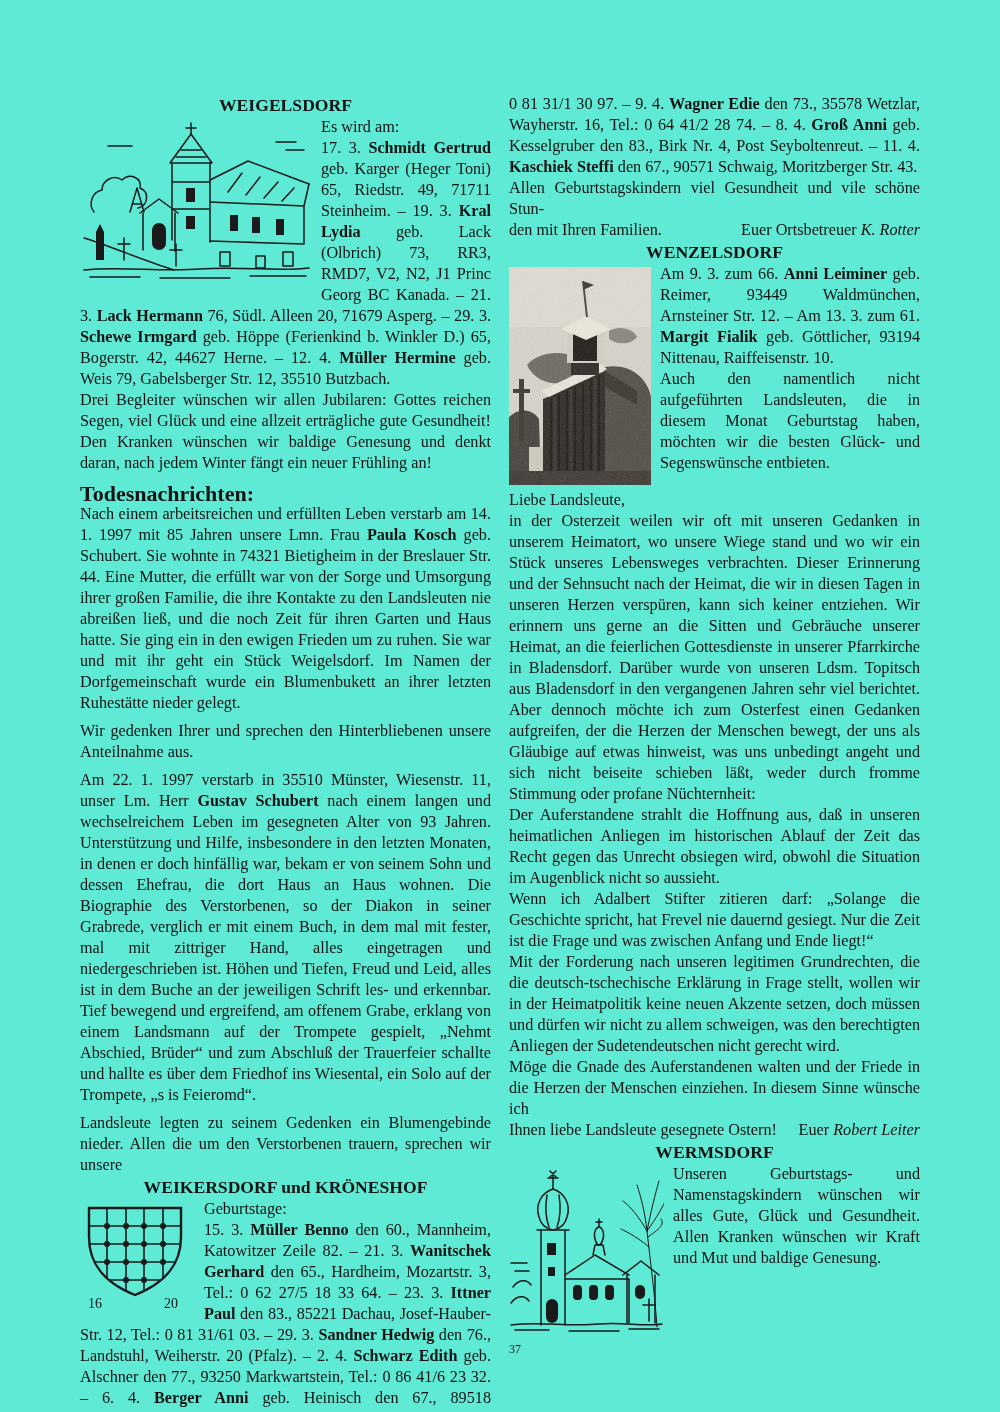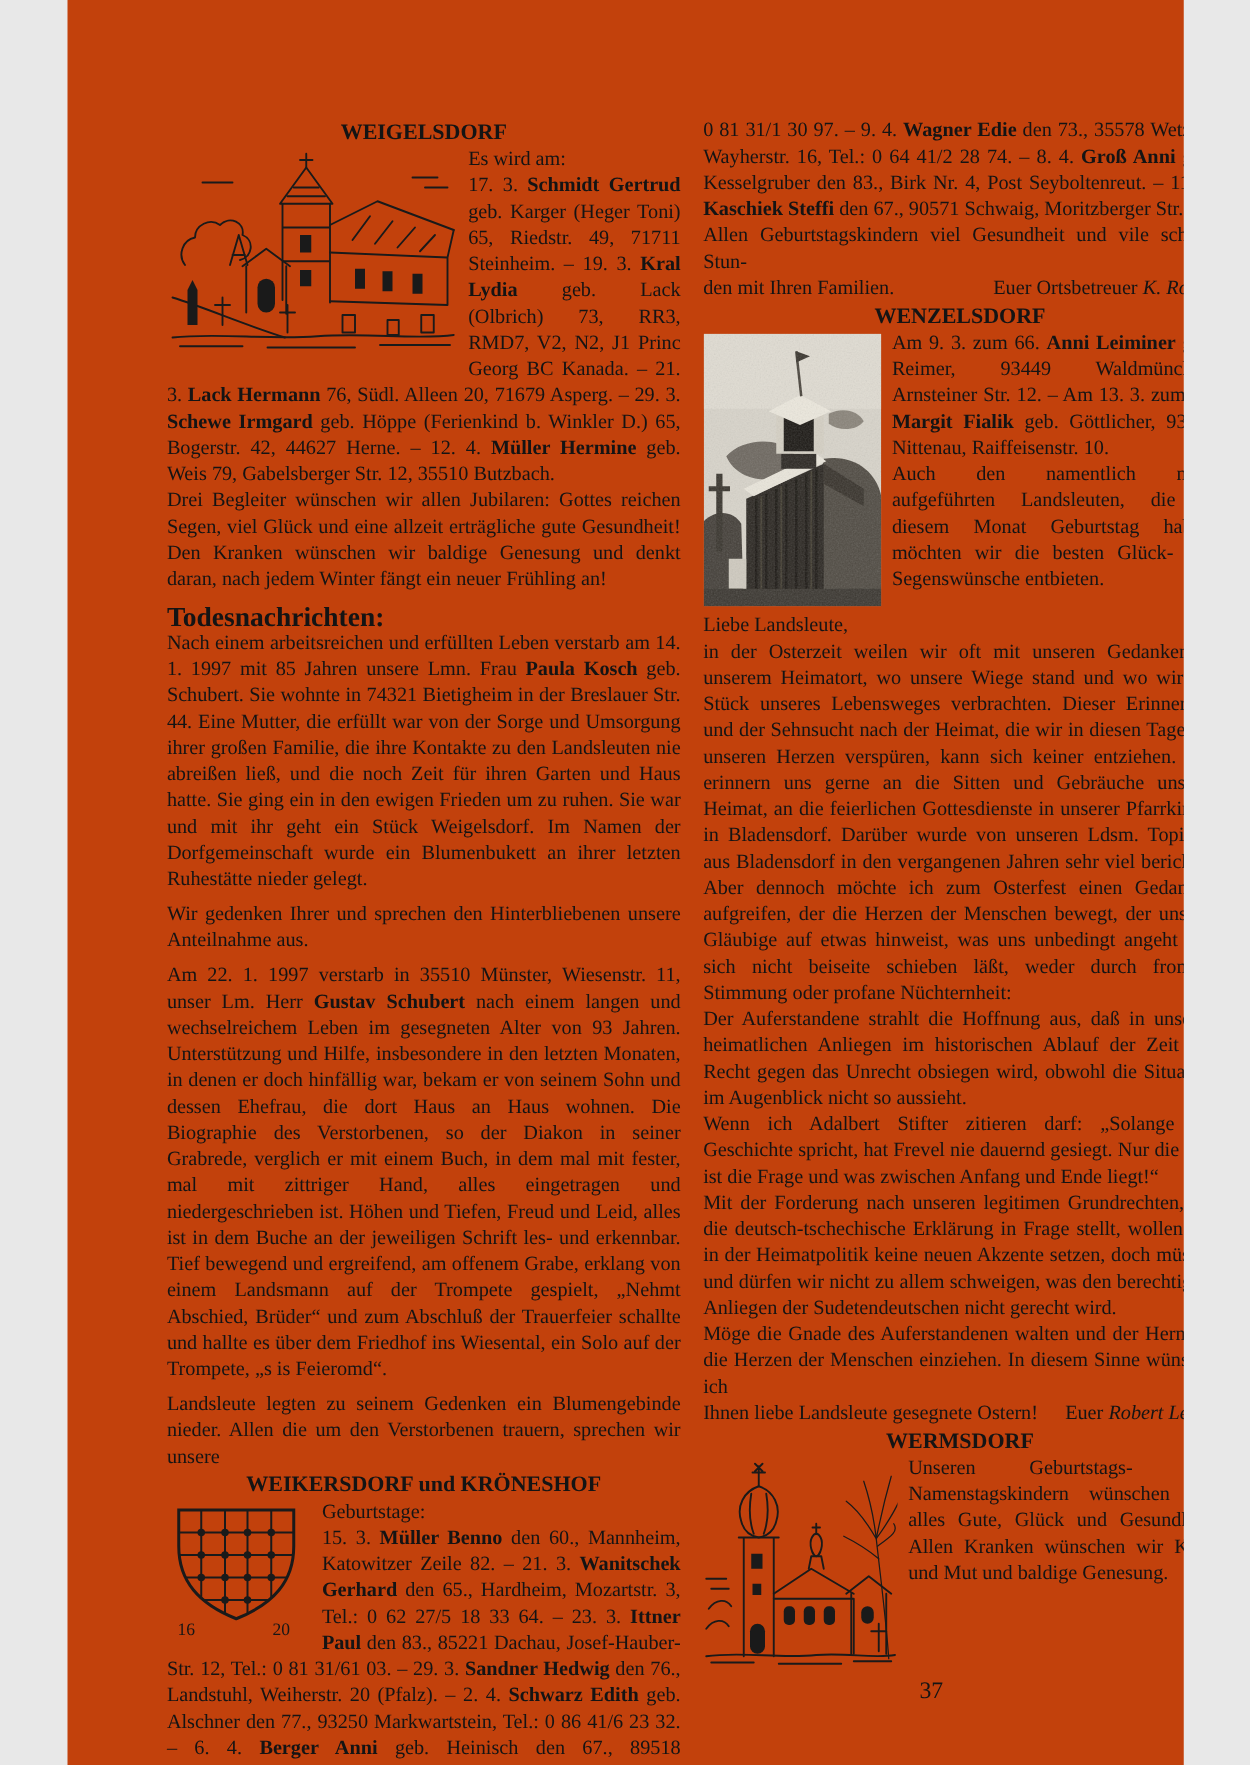--- a/index.html
+++ b/index.html
@@ -1,16 +1,16 @@
 <!DOCTYPE html>
 <html lang="de"><head>
 <meta charset="utf-8">
 <style>
   html,body{margin:0;padding:0;background:#e8e8e8;}
-  .page{position:relative;width:893px;height:1412px;background:#c2410c;margin:0 auto;overflow:hidden;
+  .page{position:relative;width:1000px;height:1412px;background:#5eead4;margin:0 auto;overflow:hidden;
         font-family:"Liberation Serif","DejaVu Serif",serif;color:#141414;}
   .col{position:absolute;top:94px;width:411px;font-size:16.2px;line-height:21px;}
   .col-left{left:80px;}
   .col-right{left:509px;}
   p{margin:0;}
   .just{text-align:justify;hyphens:auto;-webkit-hyphens:auto;}
   .lastjust{text-align:justify;text-align-last:justify;}
   .preSig{text-align:justify;text-align-last:justify;}
   .line{text-align:left;}
   .sp{margin-top:7px;}
@@ -22,21 +22,21 @@
   .mt-werm{margin-top:28px;}
   .sigline{display:flex;justify-content:space-between;align-items:baseline;}
   .b{font-weight:bold;}
   .i{font-style:italic;}
   .float-img{float:left;}
   .w-church{width:233px;height:164px;margin:3px 8px 2px 0;}
   .crest{width:110px;height:114px;margin:2px 14px 2px 0;}
   .chapel{width:142px;height:218px;margin:3px 9px 2px 0;}
   .werm{width:155px;height:166px;margin:3px 9px 2px 0;}
   .flow::after{content:"";display:block;clear:both;}
-  .pageno{position:absolute;left:486px;top:1342px;width:411px;text-align:center;font-size:19px;}
+  .pageno{position:absolute;left:509px;top:1342px;width:411px;text-align:left;font-size:12px;}
   svg .ink{stroke:#1a1a1a;fill:none;stroke-width:1.5;stroke-linecap:round;stroke-linejoin:round;}
   svg .ink-thin{stroke:#1a1a1a;fill:none;stroke-width:1;stroke-linecap:round;}
   svg .fill{fill:#1a1a1a;stroke:none;}
   svg text{font-family:"Liberation Serif","DejaVu Serif",serif;}
 </style>
 </head>
 <body>
 
 <div class="page">
 
@@ -189,21 +189,21 @@
       <p class="just"><span>Am 9. 3. zum 66. </span><span class="b">Anni Leiminer</span><span> geb. Reimer, 93449 Waldmünchen, Arnsteiner Str. 12. – Am 13. 3. zum 61. </span><span class="b">Margit Fialik</span><span> geb. Göttlicher, 93194 Nittenau, Raiffeisenstr. 10.</span></p>
       <p class="just">Auch den namentlich nicht aufgeführten Landsleuten, die in diesem Monat Geburtstag haben, möchten wir die besten Glück- und Segenswünsche entbieten.</p>
     </div>
 
     <div class="letter">
       <p class="line">Liebe Landsleute,</p>
       <p class="just">in der Osterzeit weilen wir oft mit unseren Gedanken in unserem Heimatort, wo unsere Wiege stand und wo wir ein Stück unseres Lebensweges verbrachten. Dieser Erinnerung und der Sehnsucht nach der Heimat, die wir in diesen Tagen in unseren Herzen verspüren, kann sich keiner entziehen. Wir erinnern uns gerne an die Sitten und Gebräuche unserer Heimat, an die feierlichen Gottesdienste in unserer Pfarrkirche in Bladensdorf. Darüber wurde von unseren Ldsm. Topitsch aus Bladensdorf in den vergangenen Jahren sehr viel berichtet. Aber dennoch möchte ich zum Osterfest einen Gedanken aufgreifen, der die Herzen der Menschen bewegt, der uns als Gläubige auf etwas hinweist, was uns unbedingt angeht und sich nicht beiseite schieben läßt, weder durch fromme Stimmung oder profane Nüchternheit:</p>
       <p class="just">Der Auferstandene strahlt die Hoffnung aus, daß in unseren heimatlichen Anliegen im historischen Ablauf der Zeit das Recht gegen das Unrecht obsiegen wird, obwohl die Situation im Augenblick nicht so aussieht.</p>
       <p class="just">Wenn ich Adalbert Stifter zitieren darf: „Solange die Geschichte spricht, hat Frevel nie dauernd gesiegt. Nur die Zeit ist die Frage und was zwischen Anfang und Ende liegt!“</p>
       <p class="just">Mit der Forderung nach unseren legitimen Grundrechten, die die deutsch-tschechische Erklärung in Frage stellt, wollen wir in der Heimatpolitik keine neuen Akzente setzen, doch müssen und dürfen wir nicht zu allem schweigen, was den berechtigten Anliegen der Sudetendeutschen nicht gerecht wird.</p>
-      <p class="preSig">Möge die Gnade des Auferstandenen walten und der Herne in die Herzen der Menschen einziehen. In diesem Sinne wünsche ich</p>
+      <p class="preSig">Möge die Gnade des Auferstandenen walten und der Friede in die Herzen der Menschen einziehen. In diesem Sinne wünsche ich</p>
       <div class="sigline">
         <span>Ihnen liebe Landsleute gesegnete Ostern!</span>
         <span><span>Euer </span><span class="i">Robert Leiter</span></span>
       </div>
     </div>
 
     <h2 class="sect mt-werm">WERMSDORF</h2>
 
     <div class="flow">
       <svg class="float-img werm" viewBox="0 0 155 166" aria-hidden="true">

